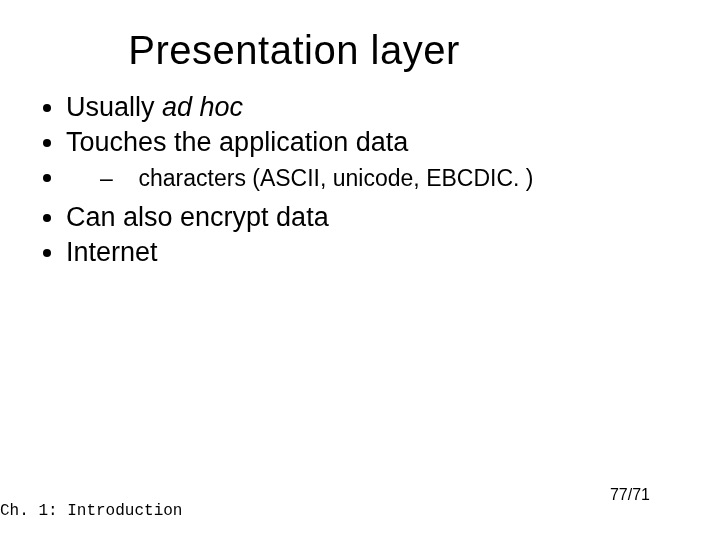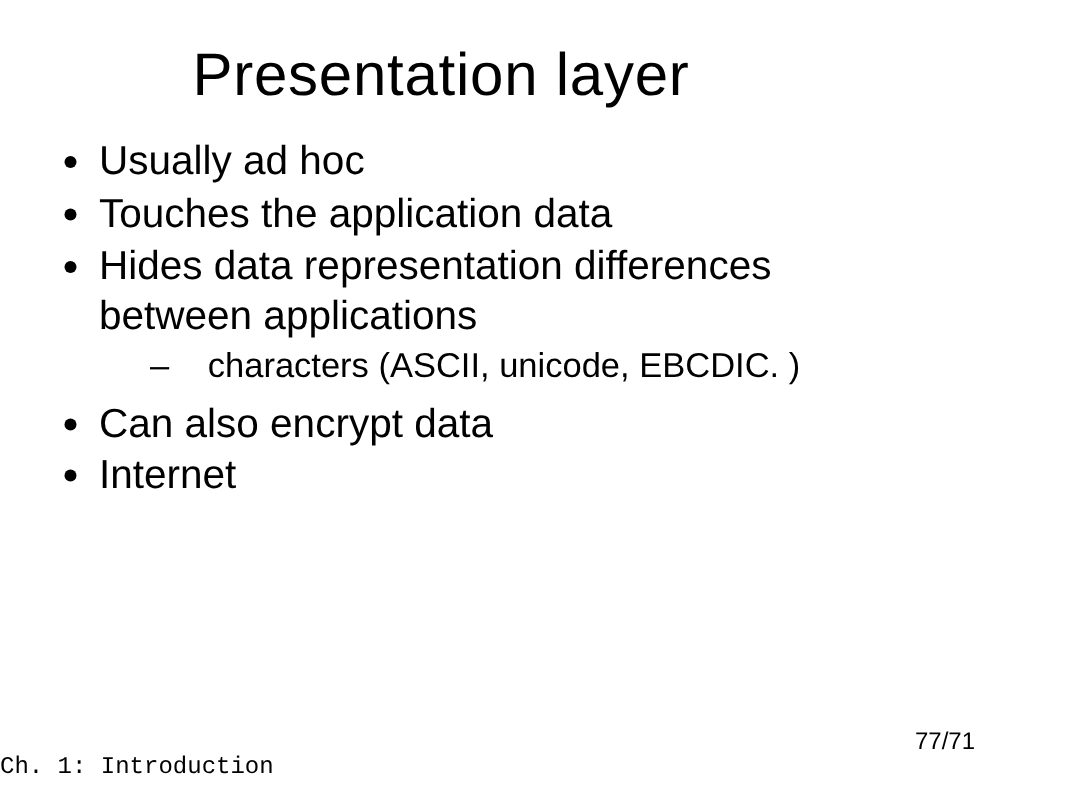--- a/index.html
+++ b/index.html
@@ -53,21 +53,21 @@
     padding-left: 20px;
     margin: 0 0 2px 0;
     text-align: center;
   }
   ul.level2 > li::before {
     content: "–";
     position: absolute;
     left: 0;
     top: 0;
   }
-  .italic { }
+  .italic { font-style: italic; }
   .footer {
     position: absolute;
     bottom: 20px;
     left: 0;
     width: 720px;
     font-size: 16px;
   }
   .footer-center {
     position: absolute;
     left: 0;
@@ -94,21 +94,20 @@
       <span>Usually </span><span class="italic">ad hoc</span>
     </li>
     <li>
       <span>Touches the application data</span>
     </li>
   </ul>
 
 
   <ul class="level1">
     <li>
-      <span>Hides data representation differences between applications</span>
       <ul class="level2">
         <li>
           <span>characters (ASCII, unicode, EBCDIC. )</span>
         </li>
       </ul>
     </li>
     <li>
       <span>Can also encrypt data</span>
     </li>
     <li>

